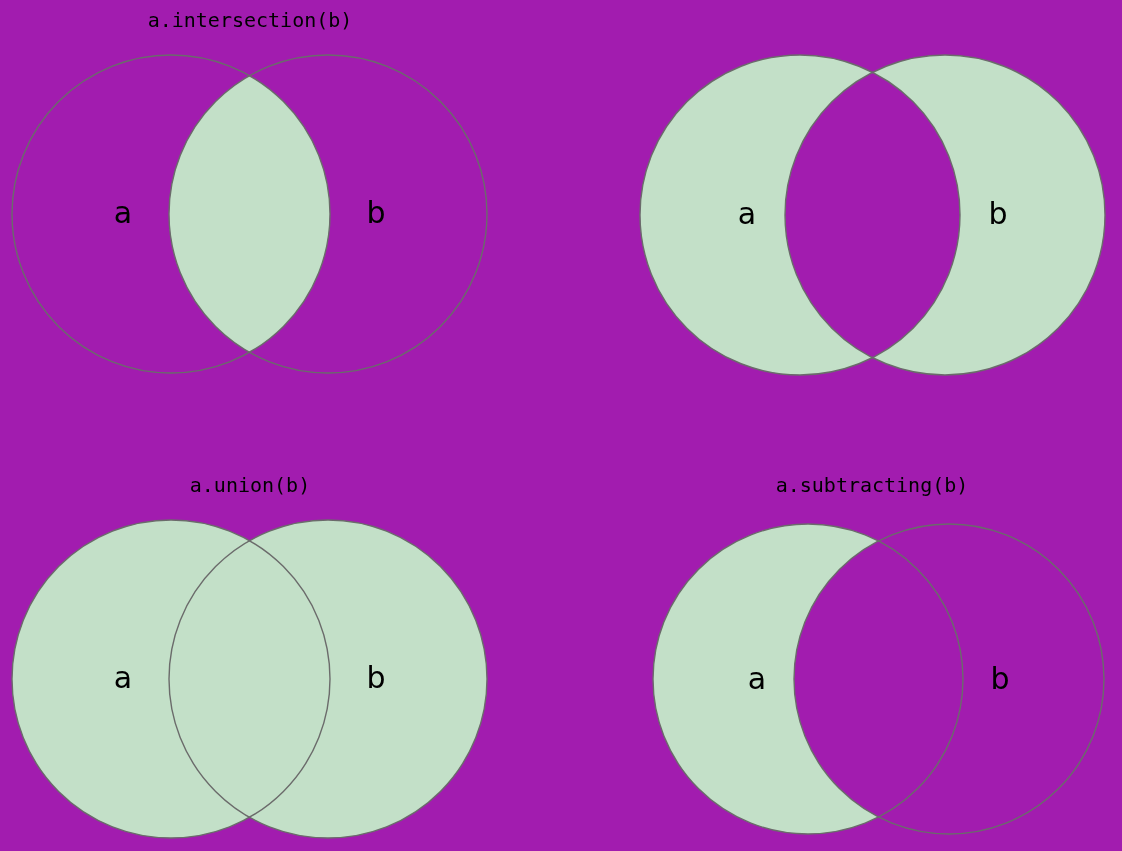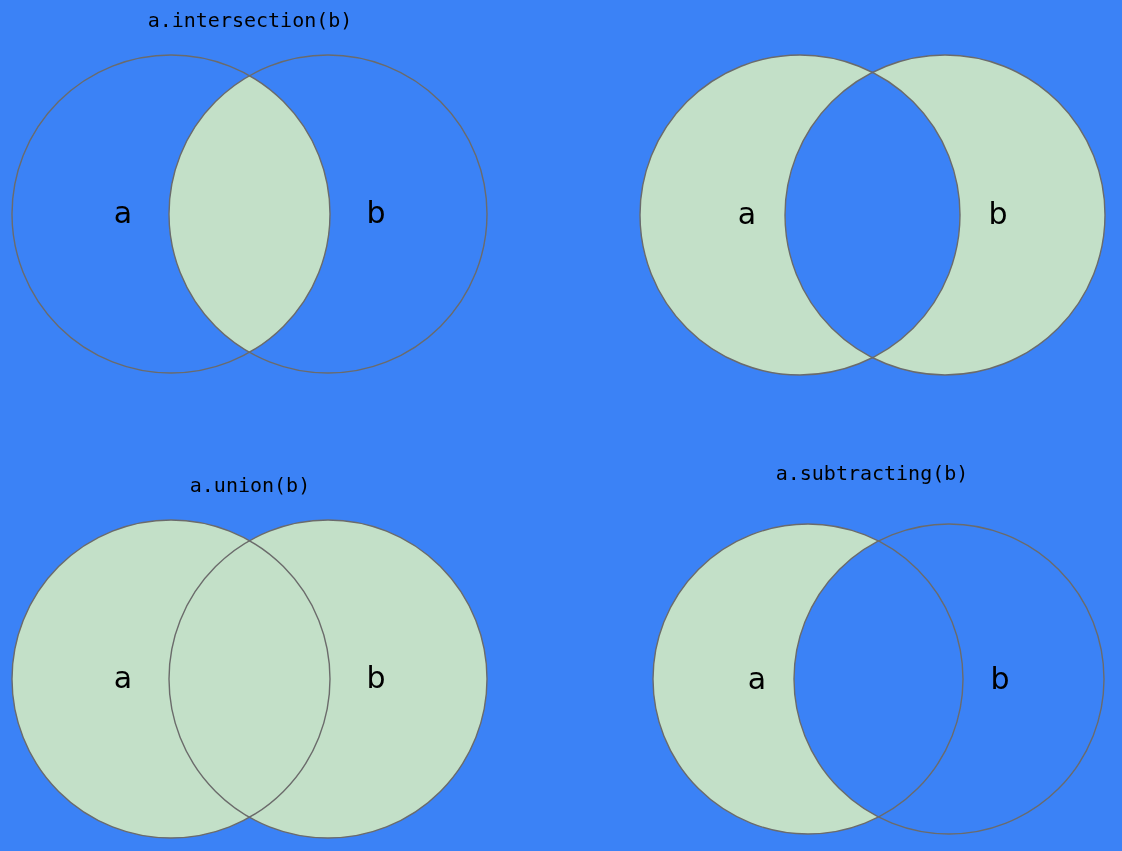--- a/index.html
+++ b/index.html
@@ -10,21 +10,21 @@
   body {
     width: 1122px;
     height: 851px;
     font-family: "DejaVu Sans", sans-serif;
     overflow: hidden;
   }
   .figure {
     position: relative;
     width: 1122px;
     height: 851px;
-    background: #3b82f6;
+    background: #a21caf;
   }
   .panel {
     position: absolute;
     overflow: visible;
   }
   .panel-title {
     position: absolute;
     text-align: center;
     font-family: "DejaVu Sans Mono", monospace;
     font-size: 20px;
@@ -120,21 +120,21 @@
       <circle cx="171" cy="254" r="159" fill="none" stroke="#6b6b6b" stroke-width="1.4"></circle>
       <circle cx="328" cy="254" r="159" fill="none" stroke="#6b6b6b" stroke-width="1.4"></circle>
     </svg>
 
     <div class="set-label" style="left:108px; top:238px; width:30px;">a</div>
     <div class="set-label" style="left:361px; top:238px; width:30px;">b</div>
   </div>
 
   <div class="panel" style="left:561px; top:425px; width:561px; height:426px;">
 
-    <div class="panel-title" style="left:61px; top:38px; width:500px;">a.subtracting(b)</div>
+    <div class="panel-title" style="left:61px; top:50px; width:500px;">a.subtracting(b)</div>
 
     <svg class="venn" width="561" height="426" viewBox="0 0 561 426">
       <defs>
         <clipPath id="clipNotB4">
           <path d="M -20 -20 H 580 V 446 H -20 Z
                    M 388 254 m -155 0 a 155 155 0 1 0 310 0 a 155 155 0 1 0 -310 0 Z" clip-rule="evenodd"></path>
         </clipPath>
       </defs>
       <g clip-path="url(#clipNotB4)">
         <circle cx="247" cy="254" r="155" fill="#c3e0c8" stroke="none"></circle>

